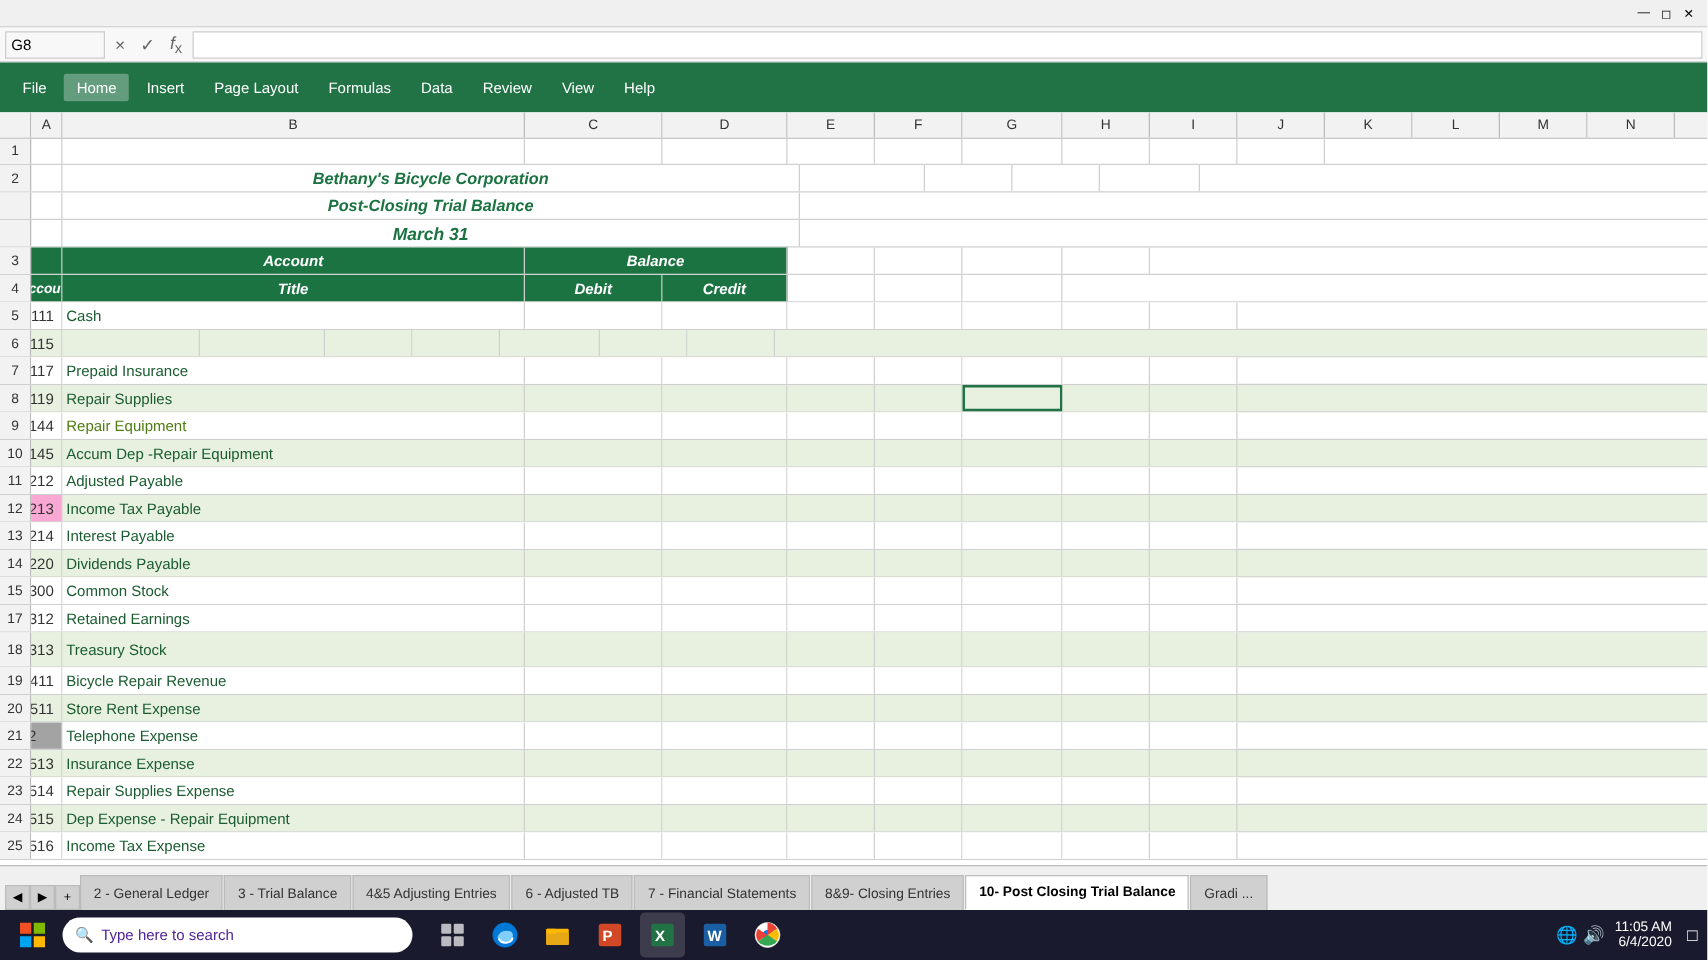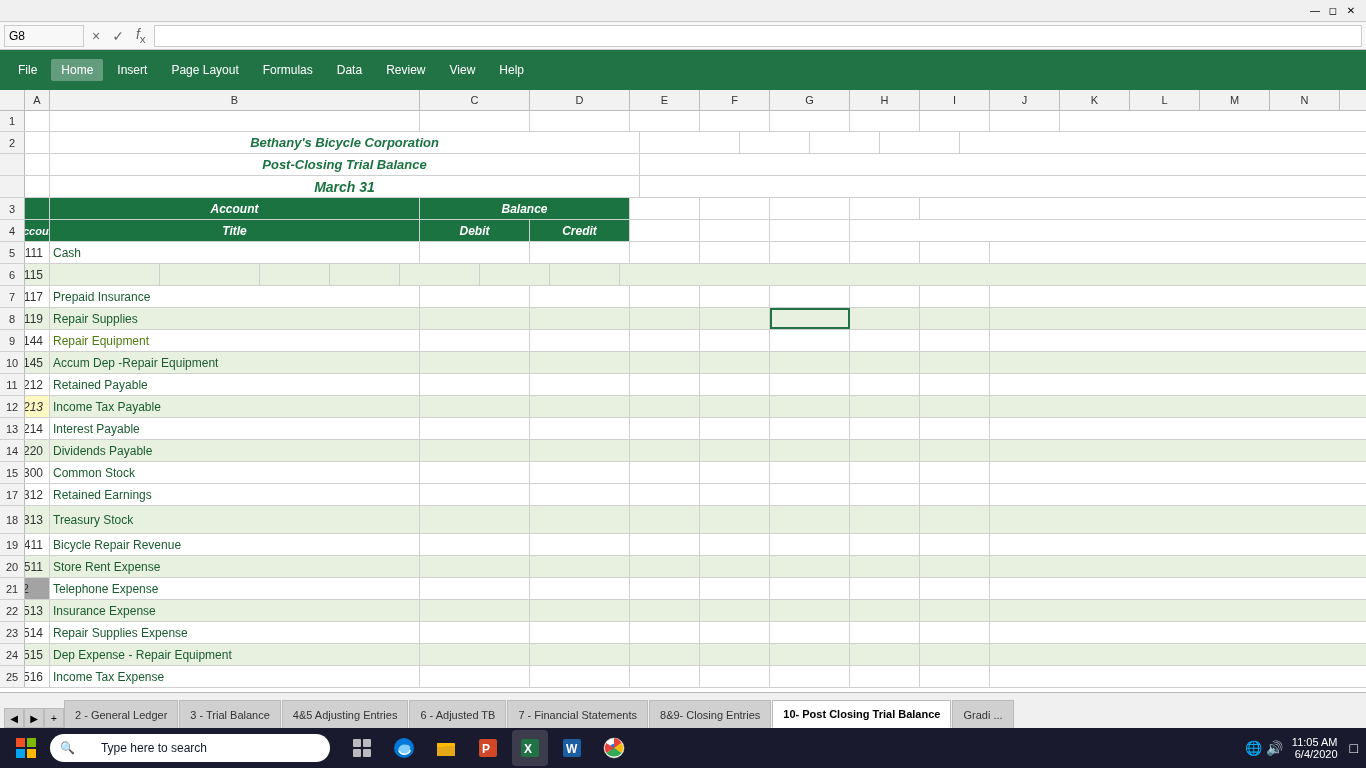--- a/index.html
+++ b/index.html
@@ -439,32 +439,32 @@
     <div class="cell cell-d" style="background:#e8f0e0;"></div>
     <div class="cell cell-e" style="background:#e8f0e0;"></div>
     <div class="cell cell-f" style="background:#e8f0e0;"></div>
     <div class="cell cell-g" style="background:#e8f0e0;"></div>
     <div class="cell cell-h" style="background:#e8f0e0;"></div>
     <div class="cell cell-i" style="background:#e8f0e0;"></div>
   </div>
           <div class="grid-row" style="height: 22px; background: rgb(255, 255, 255);">
     <div class="row-num">11</div>
     <div class="cell cell-a acct-num" style="justify-content:flex-end; padding-right:6px; background:#ffffff;">212</div>
-    <div class="cell cell-b acct-name" style="color:#1a5c30; background:#ffffff;">Retained Payable</div>
+    <div class="cell cell-b acct-name" style="color:#1a5c30; background:#ffffff;">Adjusted Payable</div>
     <div class="cell cell-c" style="background:#ffffff;"></div>
     <div class="cell cell-d" style="background:#ffffff;"></div>
     <div class="cell cell-e" style="background:#ffffff;"></div>
     <div class="cell cell-f" style="background:#ffffff;"></div>
     <div class="cell cell-g" style="background:#ffffff;"></div>
     <div class="cell cell-h" style="background:#ffffff;"></div>
     <div class="cell cell-i" style="background:#ffffff;"></div>
   </div>
           <div class="grid-row" style="height: 22px; background: rgb(232, 240, 224);">
     <div class="row-num">12</div>
-    <div class="cell cell-a acct-num" style="justify-content:flex-end; padding-right:6px; background:#fef9c3;font-style:italic;">213</div>
+    <div class="cell cell-a acct-num" style="justify-content:flex-end; padding-right:6px; background:#f9a8d4;">213</div>
     <div class="cell cell-b acct-name" style="color:#1a5c30; background:#e8f0e0;">Income Tax Payable</div>
     <div class="cell cell-c" style="background:#e8f0e0;"></div>
     <div class="cell cell-d" style="background:#e8f0e0;"></div>
     <div class="cell cell-e" style="background:#e8f0e0;"></div>
     <div class="cell cell-f" style="background:#e8f0e0;"></div>
     <div class="cell cell-g" style="background:#e8f0e0;"></div>
     <div class="cell cell-h" style="background:#e8f0e0;"></div>
     <div class="cell cell-i" style="background:#e8f0e0;"></div>
   </div>
           <div class="grid-row" style="height: 22px; background: rgb(255, 255, 255);">
@@ -637,21 +637,21 @@
   <div class="taskbar-icon start-btn">
     <svg width="20" height="20" viewBox="0 0 20 20">
         <rect x="0" y="0" width="9" height="9" fill="#f25022"></rect>
         <rect x="11" y="0" width="9" height="9" fill="#7fba00"></rect>
         <rect x="0" y="11" width="9" height="9" fill="#00a4ef"></rect>
         <rect x="11" y="11" width="9" height="9" fill="#ffb900"></rect>
       </svg>
   </div>
   <div class="search-bar">
     <span style="color:#666;">🔍</span>
-    <span style="color:#0f172a;margin-left:20px;">Type here to search</span>
+    <span style="color:#4c1d95;">Type here to search</span>
   </div>
   <div class="taskbar-icons">
     <div class="taskbar-icon" title="Task View">
       <svg width="20" height="20" viewBox="0 0 20 20">
           <rect x="1" y="1" width="8" height="8" rx="1" fill="#fff" opacity="0.7"></rect>
           <rect x="11" y="1" width="8" height="8" rx="1" fill="#fff" opacity="0.7"></rect>
           <rect x="1" y="11" width="8" height="8" rx="1" fill="#fff" opacity="0.7"></rect>
           <rect x="11" y="11" width="8" height="8" rx="1" fill="#fff" opacity="0.7"></rect>
         </svg>
     </div>

